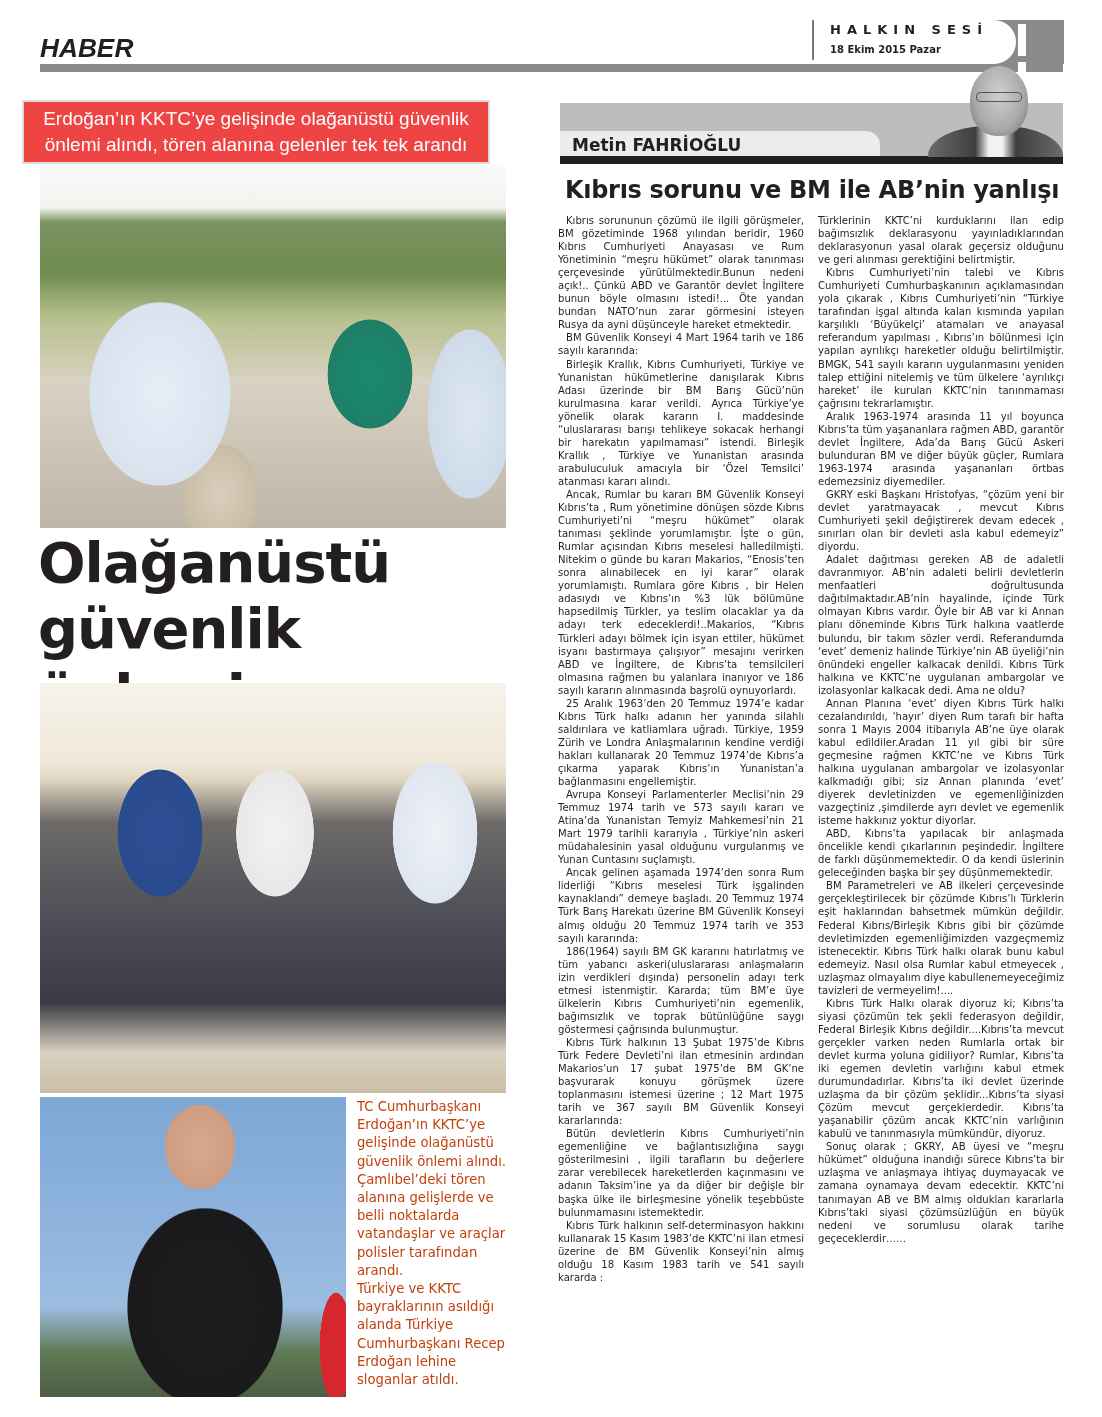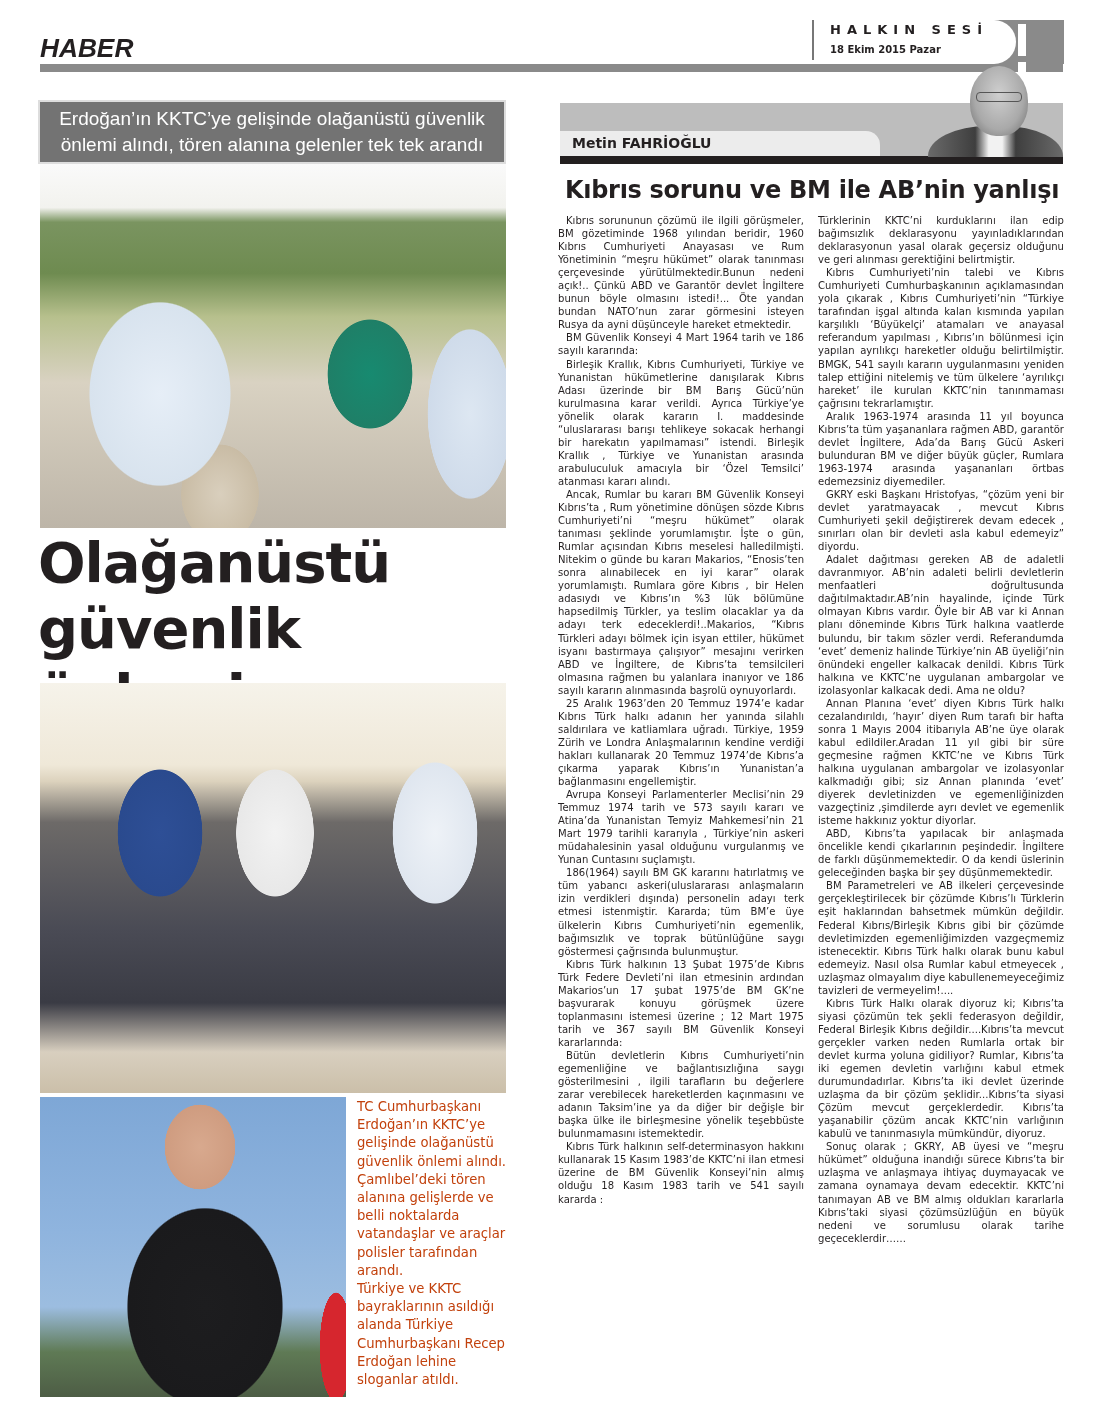--- a/index.html
+++ b/index.html
@@ -11,21 +11,21 @@
   .masthead { position:absolute; left:812px; top:20px; width:200px; height:44px; }
   .mast-divider { position:absolute; left:0; top:0; width:2px; height:40px; background:#777; }
   .mast-tab { position:absolute; left:180px; top:0; width:72px; height:44px; background:#8a8a8a; }
   .mast-white { position:absolute; left:4px; top:0; width:200px; height:44px; background:#fff; border-top-right-radius:22px; border-bottom-right-radius:22px; }
   .mast-title { position:absolute; left:18px; top:2px; font-family:"DejaVu Sans", sans-serif; font-weight:bold; font-size:13px; letter-spacing:6px; color:#231f20; }
   .mast-date { position:absolute; left:18px; top:24px; font-family:"DejaVu Sans", sans-serif; font-weight:bold; font-size:10px; color:#231f20; }
   .page-num { position:absolute; left:206px; top:4px; font-family:"Liberation Sans", sans-serif; font-weight:bold; font-size:36px; color:#fff; letter-spacing:8px; line-height:36px; }
   .page-num .bar { display:inline-block; width:8px; height:32px; background:#fff; margin-right:12px; }
 
   
-  .deck { position:absolute; left:40px; top:102px; width:464px; height:60px; background:#737373; box-shadow:0 0 0 2px #ddd; color:#fff; font-family:"Liberation Sans", sans-serif; font-size:19px; line-height:26px; text-align:center; padding-top:4px; box-sizing:border-box; }
+  .deck { position:absolute; left:24px; top:102px; width:464px; height:60px; background:#ef4444; box-shadow:0 0 0 2px #ddd; color:#fff; font-family:"Liberation Sans", sans-serif; font-size:19px; line-height:26px; text-align:center; padding-top:4px; box-sizing:border-box; }
   .photo { position:absolute; overflow:hidden; }
   .photo1 { left:40px; top:164px; width:466px; height:364px;
     background:
       radial-gradient(ellipse 70px 90px at 330px 210px, #178a70 0%, #1f7f67 60%, transparent 61%),
       radial-gradient(ellipse 100px 130px at 120px 230px, #e6eef7 0%, #d8e3ee 70%, transparent 71%),
       radial-gradient(ellipse 60px 120px at 430px 250px, #dde7f2 0%, #cfdbea 70%, transparent 71%),
       radial-gradient(ellipse 55px 70px at 180px 330px, #d9cfbd 0%, #c9bca5 70%, transparent 71%),
       linear-gradient(180deg, #fafafa 0%, #f2f2ee 12%, #7a9460 16%, #6e8b50 30%, #b7c08d 42%, #d9d2c2 60%, #bdb5a8 100%); }
   .photo2 { left:40px; top:683px; width:466px; height:410px;
     background:
@@ -39,21 +39,21 @@
       radial-gradient(ellipse 50px 60px at 160px 50px, #d8a98e 0%, #cf9c80 70%, transparent 71%),
       radial-gradient(ellipse 110px 140px at 165px 210px, #1d1d1f 0%, #1a1a1c 70%, transparent 71%),
       radial-gradient(ellipse 18px 60px at 296px 250px, #d6262e 0%, #d6262e 90%, transparent 91%),
       linear-gradient(180deg, #7ea7d6 0%, #8fb4de 45%, #9cbde0 70%, #5f7a55 85%, #4d5d45 100%); }
   .headline { position:absolute; left:38px; top:530px; width:480px; font-family:"DejaVu Sans", sans-serif; font-weight:bold; font-size:56px; line-height:66px; color:#231f20; letter-spacing:-1px; }
   .caption { position:absolute; left:357px; top:1098px; width:160px; font-family:"DejaVu Sans", sans-serif; font-size:13.2px; line-height:18.2px; color:#c2410c; }
 
   
   .author-bar { position:absolute; left:560px; top:103px; width:503px; height:53px; background:#bdbdbd; }
   .author-pill { position:absolute; left:560px; top:131px; width:320px; height:25px; background:#ececec; border-top-right-radius:14px; }
-  .author-name { position:absolute; left:572px; top:135px; font-family:"DejaVu Sans", sans-serif; font-weight:bold; font-size:14px; color:#231f20; }
+  .author-name { position:absolute; left:572px; top:135px; font-family:"DejaVu Sans", sans-serif; font-weight:bold; font-size:17px; color:#231f20; }
   .author-base { position:absolute; left:560px; top:156px; width:503px; height:8px; background:#231f20; }
   .portrait { position:absolute; left:928px; top:62px; width:135px; height:95px; overflow:hidden; }
   .portrait .head { position:absolute; left:42px; top:4px; width:58px; height:70px; border-radius:50% 50% 45% 45%; background:radial-gradient(ellipse at 50% 40%, #cfcfcf 0%, #a9a9a9 60%, #6b6b6b 100%); }
   .portrait .glasses { position:absolute; left:48px; top:30px; width:46px; height:10px; border:1.5px solid #555; border-radius:4px; box-sizing:border-box; }
   .portrait .suit { position:absolute; left:0px; top:64px; width:135px; height:40px; background:linear-gradient(90deg, #6a6a6a 0%, #3e3e3e 35%, #f2f2f2 45%, #f2f2f2 55%, #3e3e3e 65%, #6a6a6a 100%); border-top-left-radius:60px 30px; border-top-right-radius:60px 30px; }
 
   .col-title { position:absolute; left:565px; top:176px; font-family:"DejaVu Sans", sans-serif; font-weight:bold; font-size:24px; color:#231f20; letter-spacing:-0.3px; }
   .article { position:absolute; top:214px; width:246px; font-family:"DejaVu Sans", sans-serif; font-size:10.05px; line-height:13.05px; color:#231f20; text-align:justify; }
   .article p { margin:0; text-indent:8px; }
   .article p.cont { text-indent:0; }
@@ -99,20 +99,21 @@
 
 <div class="col-title">Kıbrıs sorunu ve BM ile AB’nin yanlışı</div>
 
 <div class="article col-a">
   <p>Kıbrıs sorununun çözümü ile ilgili görüşmeler, BM gözetiminde 1968 yılından beridir, 1960 Kıbrıs Cumhuriyeti Anayasası ve Rum Yönetiminin “meşru hükümet” olarak tanınması çerçevesinde yürütülmektedir.Bunun nedeni açık!.. Çünkü ABD ve Garantör devlet İngiltere bunun böyle olmasını istedi!... Öte yandan bundan NATO’nun zarar görmesini isteyen Rusya da ayni düşünceyle hareket etmektedir.</p>
   <p>BM Güvenlik Konseyi 4 Mart 1964 tarih ve 186 sayılı kararında:</p>
   <p>Birleşik Krallık, Kıbrıs Cumhuriyeti, Türkiye ve Yunanistan hükümetlerine danışılarak Kıbrıs Adası üzerinde bir BM Barış Gücü’nün kurulmasına karar verildi. Ayrıca Türkiye’ye yönelik olarak kararın I. maddesinde “uluslararası barışı tehlikeye sokacak herhangi bir harekatın yapılmaması” istendi. Birleşik Krallık , Türkiye ve Yunanistan arasında arabuluculuk amacıyla bir ‘Özel Temsilci’ atanması kararı alındı.</p>
   <p>Ancak, Rumlar bu kararı BM Güvenlik Konseyi Kıbrıs’ta , Rum yönetimine dönüşen sözde Kıbrıs Cumhuriyeti’ni “meşru hükümet” olarak tanıması şeklinde yorumlamıştır. İşte o gün, Rumlar açısından Kıbrıs meselesi halledilmişti. Nitekim o günde bu kararı Makarios, “Enosis’ten sonra alınabilecek en iyi karar” olarak yorumlamıştı. Rumlara göre Kıbrıs , bir Helen adasıydı ve Kıbrıs’ın %3 lük bölümüne hapsedilmiş Türkler, ya teslim olacaklar ya da adayı terk edeceklerdi!..Makarios, “Kıbrıs Türkleri adayı bölmek için isyan ettiler, hükümet isyanı bastırmaya çalışıyor” mesajını verirken ABD ve İngiltere, de Kıbrıs’ta temsilcileri olmasına rağmen bu yalanlara inanıyor ve 186 sayılı kararın alınmasında başrolü oynuyorlardı.</p>
   <p>25 Aralık 1963’den 20 Temmuz 1974’e kadar Kıbrıs Türk halkı adanın her yanında silahlı saldırılara ve katliamlara uğradı. Türkiye, 1959 Zürih ve Londra Anlaşmalarının kendine verdiği hakları kullanarak 20 Temmuz 1974’de Kıbrıs’a çıkarma yaparak Kıbrıs’ın Yunanistan’a bağlanmasını engellemiştir.</p>
   <p>Avrupa Konseyi Parlamenterler Meclisi’nin 29 Temmuz 1974 tarih ve 573 sayılı kararı ve Atina’da Yunanistan Temyiz Mahkemesi’nin 21 Mart 1979 tarihli kararıyla , Türkiye’nin askeri müdahalesinin yasal olduğunu vurgulanmış ve Yunan Cuntasını suçlamıştı.</p>
+  <p>Ancak gelinen aşamada 1974’den sonra Rum liderliği “Kıbrıs meselesi Türk işgalinden kaynaklandı” demeye başladı. 20 Temmuz 1974 Türk Barış Harekatı üzerine BM Güvenlik Konseyi almış olduğu 20 Temmuz 1974 tarih ve 353 sayılı kararında:</p>
   <p>186(1964) sayılı BM GK kararını hatırlatmış ve tüm yabancı askeri(uluslararası anlaşmaların izin verdikleri dışında) personelin adayı terk etmesi istenmiştir. Kararda; tüm BM’e üye ülkelerin Kıbrıs Cumhuriyeti’nin egemenlik, bağımsızlık ve toprak bütünlüğüne saygı göstermesi çağrısında bulunmuştur.</p>
   <p>Kıbrıs Türk halkının 13 Şubat 1975’de Kıbrıs Türk Federe Devleti’ni ilan etmesinin ardından Makarios’un 17 şubat 1975’de BM GK’ne başvurarak konuyu görüşmek üzere toplanmasını istemesi üzerine ; 12 Mart 1975 tarih ve 367 sayılı BM Güvenlik Konseyi kararlarında:</p>
   <p>Bütün devletlerin Kıbrıs Cumhuriyeti’nin egemenliğine ve bağlantısızlığına saygı gösterilmesini , ilgili tarafların bu değerlere zarar verebilecek hareketlerden kaçınmasını ve adanın Taksim’ine ya da diğer bir değişle bir başka ülke ile birleşmesine yönelik teşebbüste bulunmamasını istemektedir.</p>
   <p>Kıbrıs Türk halkının self-determinasyon hakkını kullanarak 15 Kasım 1983’de KKTC’ni ilan etmesi üzerine de BM Güvenlik Konseyi’nin almış olduğu 18 Kasım 1983 tarih ve 541 sayılı kararda :</p>
 </div>
 
 <div class="article col-b">
   <p class="cont">Türklerinin KKTC’ni kurduklarını ilan edip bağımsızlık deklarasyonu yayınladıklarından deklarasyonun yasal olarak geçersiz olduğunu ve geri alınması gerektiğini belirtmiştir.</p>
   <p>Kıbrıs Cumhuriyeti’nin talebi ve Kıbrıs Cumhuriyeti Cumhurbaşkanının açıklamasından yola çıkarak , Kıbrıs Cumhuriyeti’nin “Türkiye tarafından işgal altında kalan kısmında yapılan karşılıklı ‘Büyükelçi’ atamaları ve anayasal referandum yapılması , Kıbrıs’ın bölünmesi için yapılan ayrılıkçı hareketler olduğu belirtilmiştir. BMGK, 541 sayılı kararın uygulanmasını yeniden talep ettiğini nitelemiş ve tüm ülkelere ‘ayrılıkçı hareket’ ile kurulan KKTC’nin tanınmaması çağrısını tekrarlamıştır.</p>
   <p>Aralık 1963-1974 arasında 11 yıl boyunca Kıbrıs’ta tüm yaşananlara rağmen ABD, garantör devlet İngiltere, Ada’da Barış Gücü Askeri bulunduran BM ve diğer büyük güçler, Rumlara 1963-1974 arasında yaşananları örtbas edemezsiniz diyemediler.</p>

